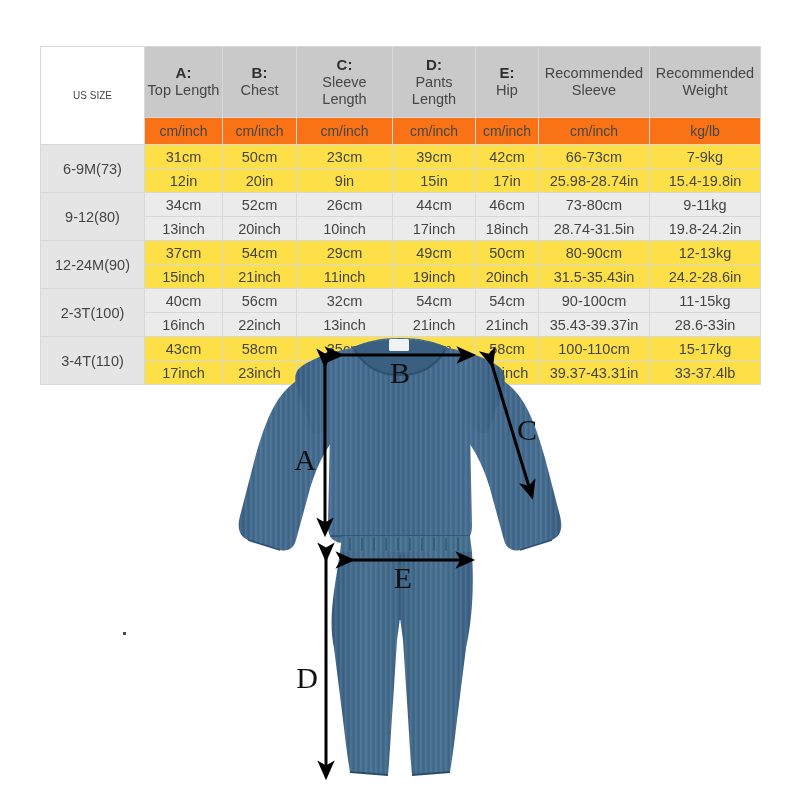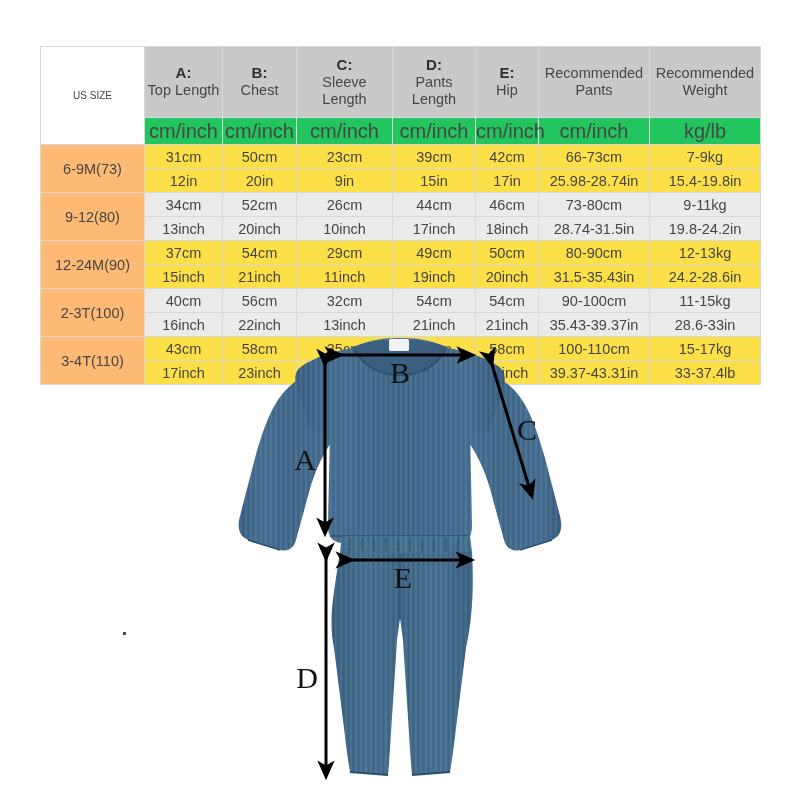--- a/index.html
+++ b/index.html
@@ -67,30 +67,30 @@
     color: #2f2f2f;
     line-height: 1.2;
   }
   .hdr-name {
     display: block;
     font-size: 14.5px;
     color: #464646;
     line-height: 1.2;
   }
   tr.hdr-unit td {
-    background: #22c55e;
+    background: #f97316;
     height: 26px;
-    font-size: 20px;
+    font-size: 14px;
     color: #464646;
     margin-left: 27px;
   }
 
   
   td.size-label {
-    background: #fdba74;
+    background: #e5e5e5;
     font-size: 14.5px;
     color: #3d3d3d;
   }
   td.val {
     height: 23px;
     font-size: 14.5px;
     color: #454545;
   }
   tr.band-white td.val { background: #fde047; }
   tr.band-gray  td.val { background: #ebebeb; margin-left: 34px; }
@@ -151,21 +151,21 @@
         </th>
         <th>
           <span class="hdr-letter">D:</span>
           <span class="hdr-name">Pants Length</span>
         </th>
         <th>
           <span class="hdr-letter">E:</span>
           <span class="hdr-name">Hip</span>
         </th>
         <th>
-          <span class="hdr-name">Recommended Pants</span>
+          <span class="hdr-name">Recommended Sleeve</span>
         </th>
         <th>
           <span class="hdr-name">Recommended Weight</span>
         </th>
       </tr>
       <tr class="hdr-unit">
         <td>cm/inch</td>
         <td>cm/inch</td>
         <td>cm/inch</td>
         <td>cm/inch</td>

